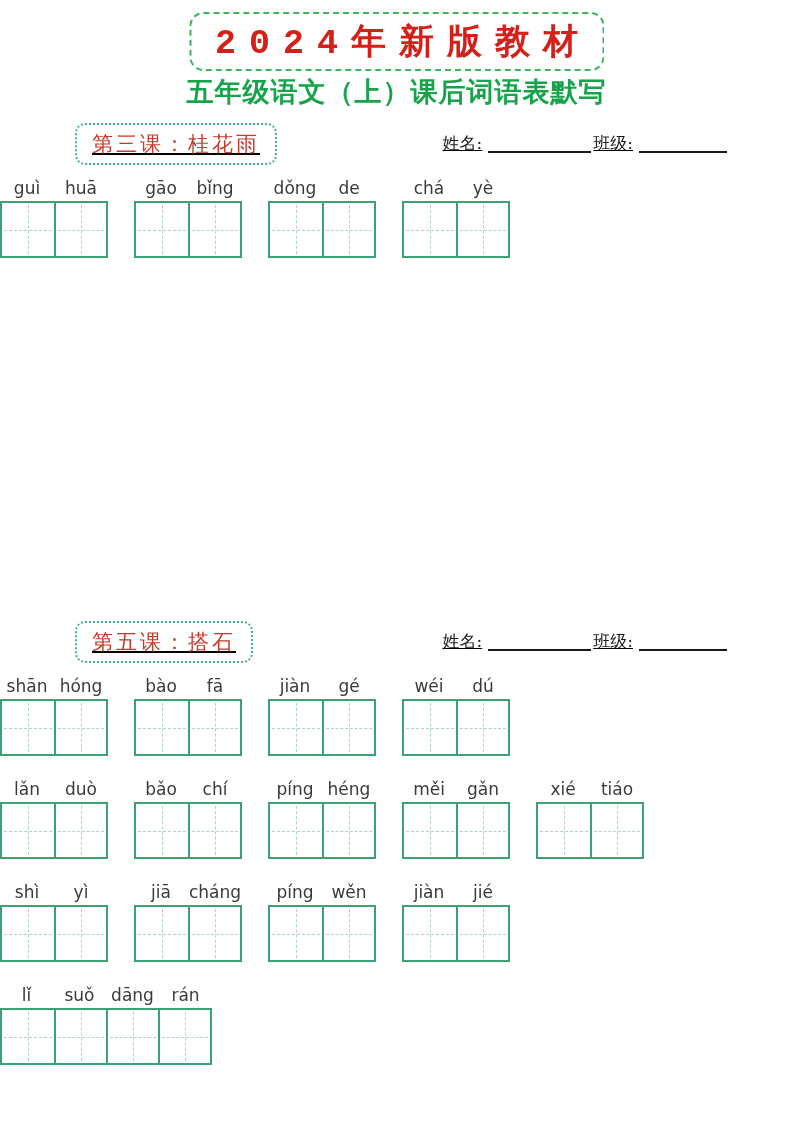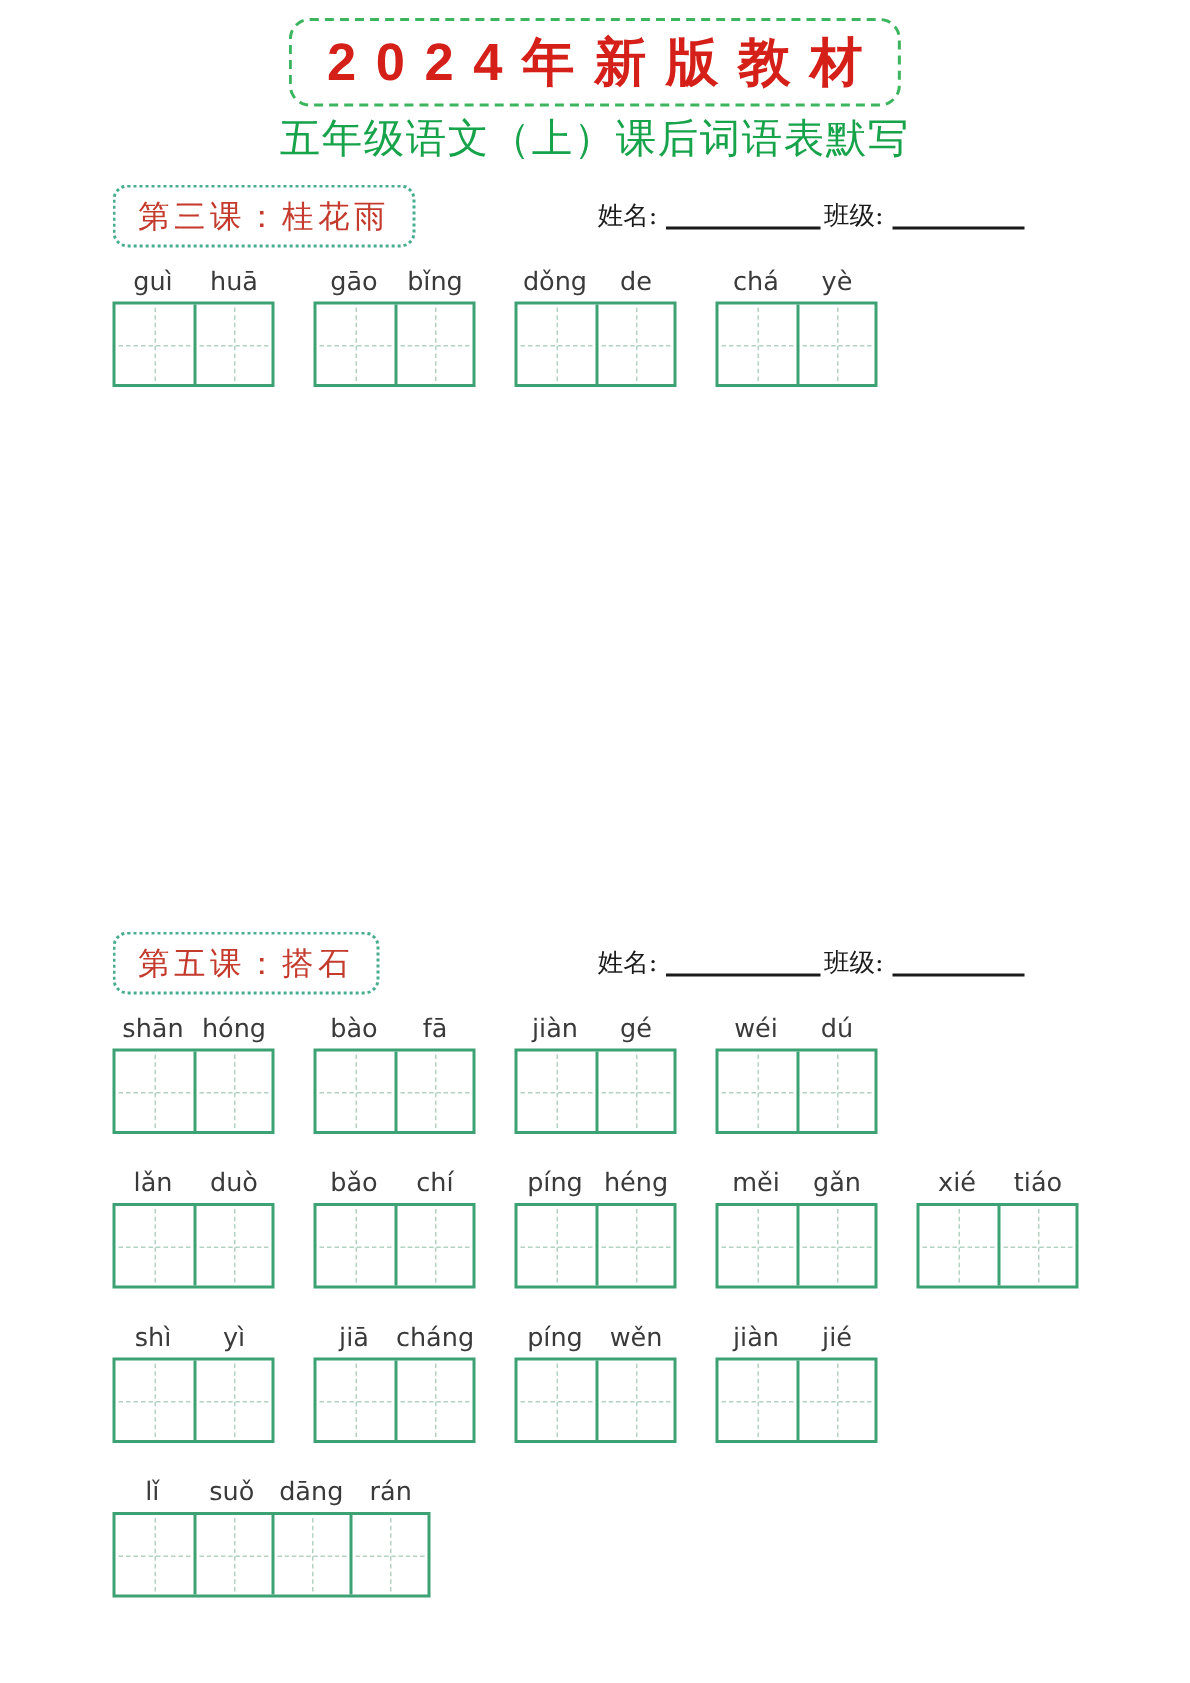--- a/index.html
+++ b/index.html
@@ -11,38 +11,38 @@
     overflow: hidden;
   }
   
   .title-box {
     position: absolute; top: 12px; left: 50%; transform: translateX(-50%);
     border: 2px dashed #3cb55e; border-radius: 14px;
     padding: 4px 24px;
     white-space: nowrap;
   }
   .title-text {
-    font-family: Liberation Sans, sans-serif;
+    font-family: Liberation Mono, monospace;
     font-weight: bold; font-size: 35px; color: #d42019;
     letter-spacing: 13px; margin-right: -13px;
   }
   .subtitle {
     position: absolute; top: 74px; left: 0; width: 100%;
     text-align: center;
     font-family: "Liberation Sans", "DejaVu Sans", sans-serif;
-    font-weight: normal; font-size: 27px; color: #16a34a;
+    font-weight: bold; font-size: 27px; color: #16a34a;
     letter-spacing: 1px;
   }
   
   .section { position: absolute; left: 0; width: 793px; }
   .section-1 { top: 122px; }
   .section-2 { top: 620px; }
   .section-header {
     display: flex; justify-content: space-between; align-items: center;
-    padding: 0 108px 0 75px; height: 44px;
+    padding: 0 64px 0 75px; height: 44px; text-decoration: underline;
   }
   .lesson-box {
     border: 2px dotted #47ad8e; border-radius: 10px;
     padding: 5px 15px;
     font-family: "DejaVu Serif", "Liberation Serif", serif;
     font-size: 21px; color: #c43a2c; letter-spacing: 3px;
     white-space: nowrap;
   }
   .name-class {
     display: flex; align-items: flex-end;
@@ -51,21 +51,21 @@
     padding-bottom: 2px;
   }
   .blank-line {
     display: inline-block; height: 14px;
     border-bottom: 2px solid #1a1a1a;
     margin: 0 2px 2px 6px;
   }
   .blank-name  { width: 103px; }
   .blank-class { width: 88px; }
   
-  .rows-wrap { padding-left: 75px; margin-top: 12px; }
+  .rows-wrap { margin-top: 12px; }
   .word-row { display: flex; gap: 26px; margin-bottom: 23px; }
   .word-block { display: flex; flex-direction: column; }
   .pinyin-row { display: flex; height: 20px; margin-bottom: 3px; }
   .syl {
     flex: 1; text-align: center;
     font-family: "DejaVu Sans", "Liberation Sans", sans-serif;
     font-size: 17px; color: #3a3a3a;
   }
   .grid { display: flex; border: 2px solid #3da273; background: #ffffff; width: max-content; }
   .cell { width: 52px; height: 53px; position: relative; border-left: 2px solid #3da273; }

